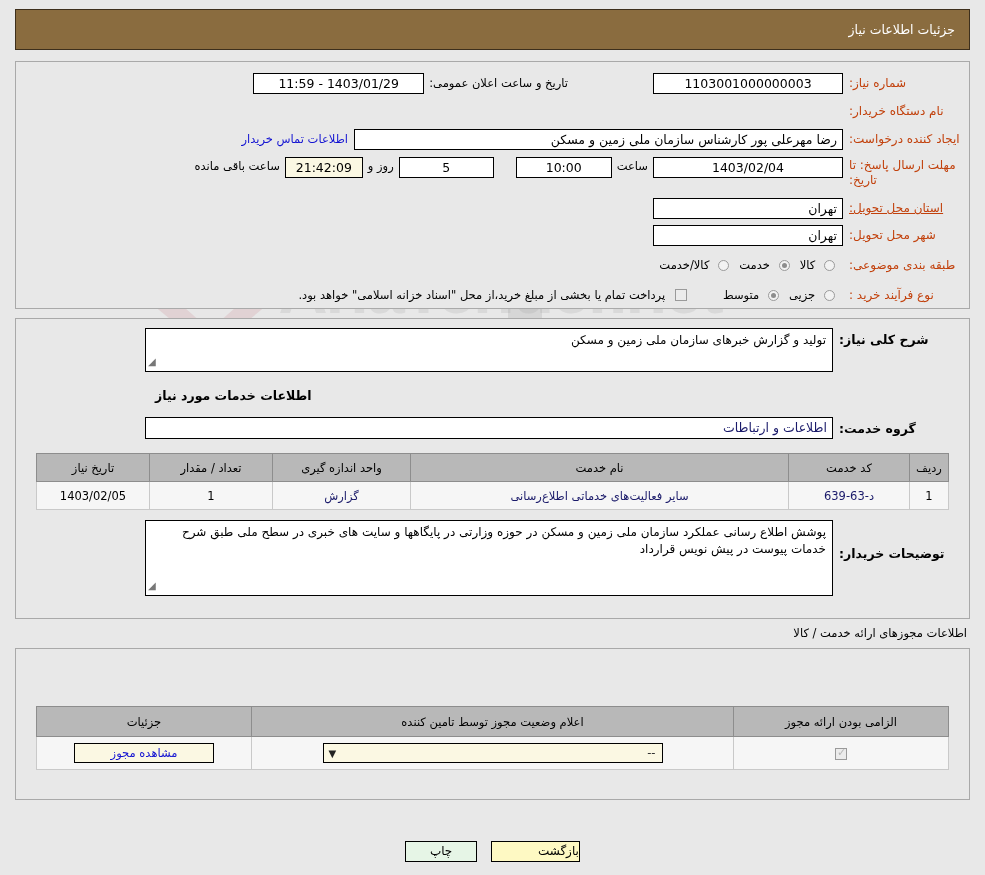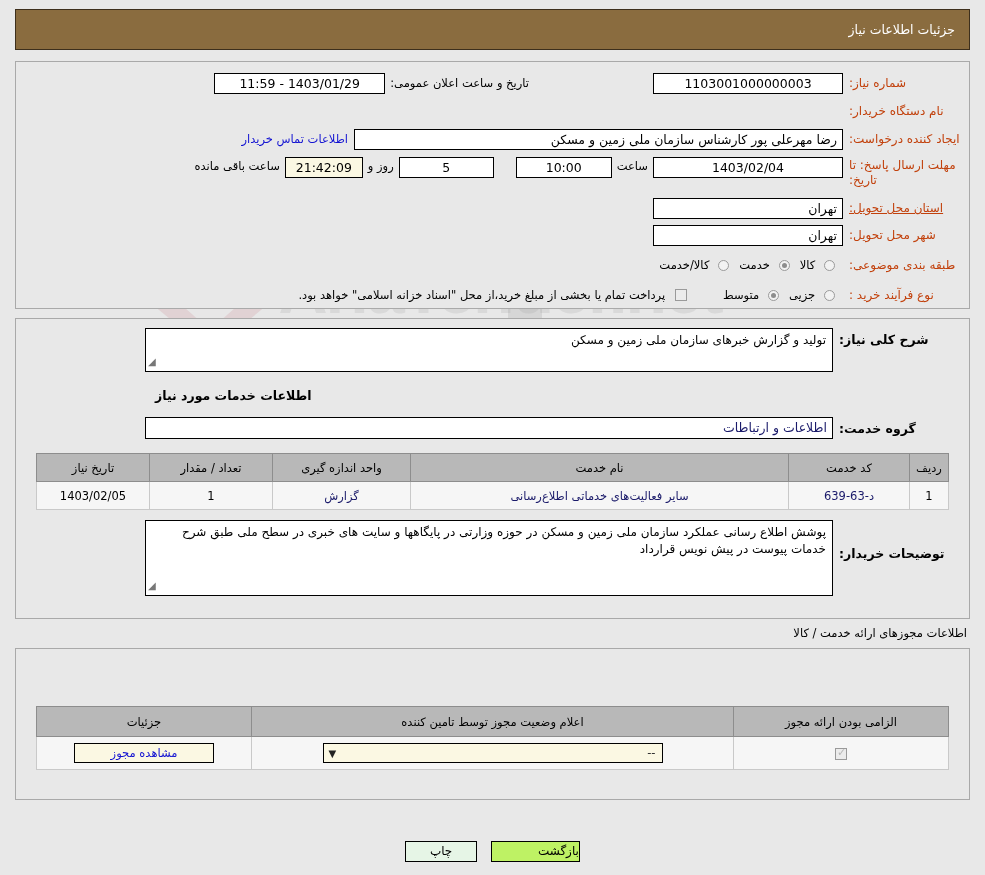--- a/index.html
+++ b/index.html
@@ -156,21 +156,21 @@
   
   .footer{
     position:absolute;left:0;top:832px;width:985px;
     text-align:center;z-index:3;
   }
   .btn{
     display:inline-block;min-width:72px;height:21px;line-height:19px;
     border:1px solid #000;box-sizing:border-box;
     font-size:12px;text-align:center;cursor:pointer;margin:0 5px;
   }
-  .btn.back{background:#bef264;padding-left:46px;}
+  .btn.back{background:#fef9c3;padding-left:46px;}
   .btn.print{background:#e6f5e6;}
 </style>
 </head>
 <body>
 
 <div class="watermark">
   <div class="wm-shield"></div>
   <div class="wm-shield2"></div>
   <div class="wm-t"></div>
   <div class="wm-t2"></div>
@@ -181,21 +181,21 @@
 
   <div class="titlebar">
     <span class="t">جزئیات اطلاعات نیاز</span>
   </div>
 
   <div class="panel p1">
 
     <div class="row" style="margin-top:8px;">
       <span class="lbl lbl-w" style="width:126px;">شماره نیاز:</span>
       <span class="fld" style="width:190px;">1103001000000003</span>
-      <span class="mini-lbl" style="margin-right:119px;">تاریخ و ساعت اعلان عمومی:</span>
+      <span class="mini-lbl" style="margin-right:80px;">تاریخ و ساعت اعلان عمومی:</span>
       <span class="fld" style="width:171px;">1403/01/29 - 11:59</span>
     </div>
 
     <div class="row">
       <span class="lbl lbl-w" style="width:126px;">نام دستگاه خریدار:</span>
     </div>
 
     <div class="row">
       <span class="lbl lbl-w" style="width:126px;">ایجاد کننده درخواست:</span>
       <span class="fld txt-right" style="width:489px;">رضا مهرعلی پور کارشناس سازمان ملی زمین و مسکن</span>

